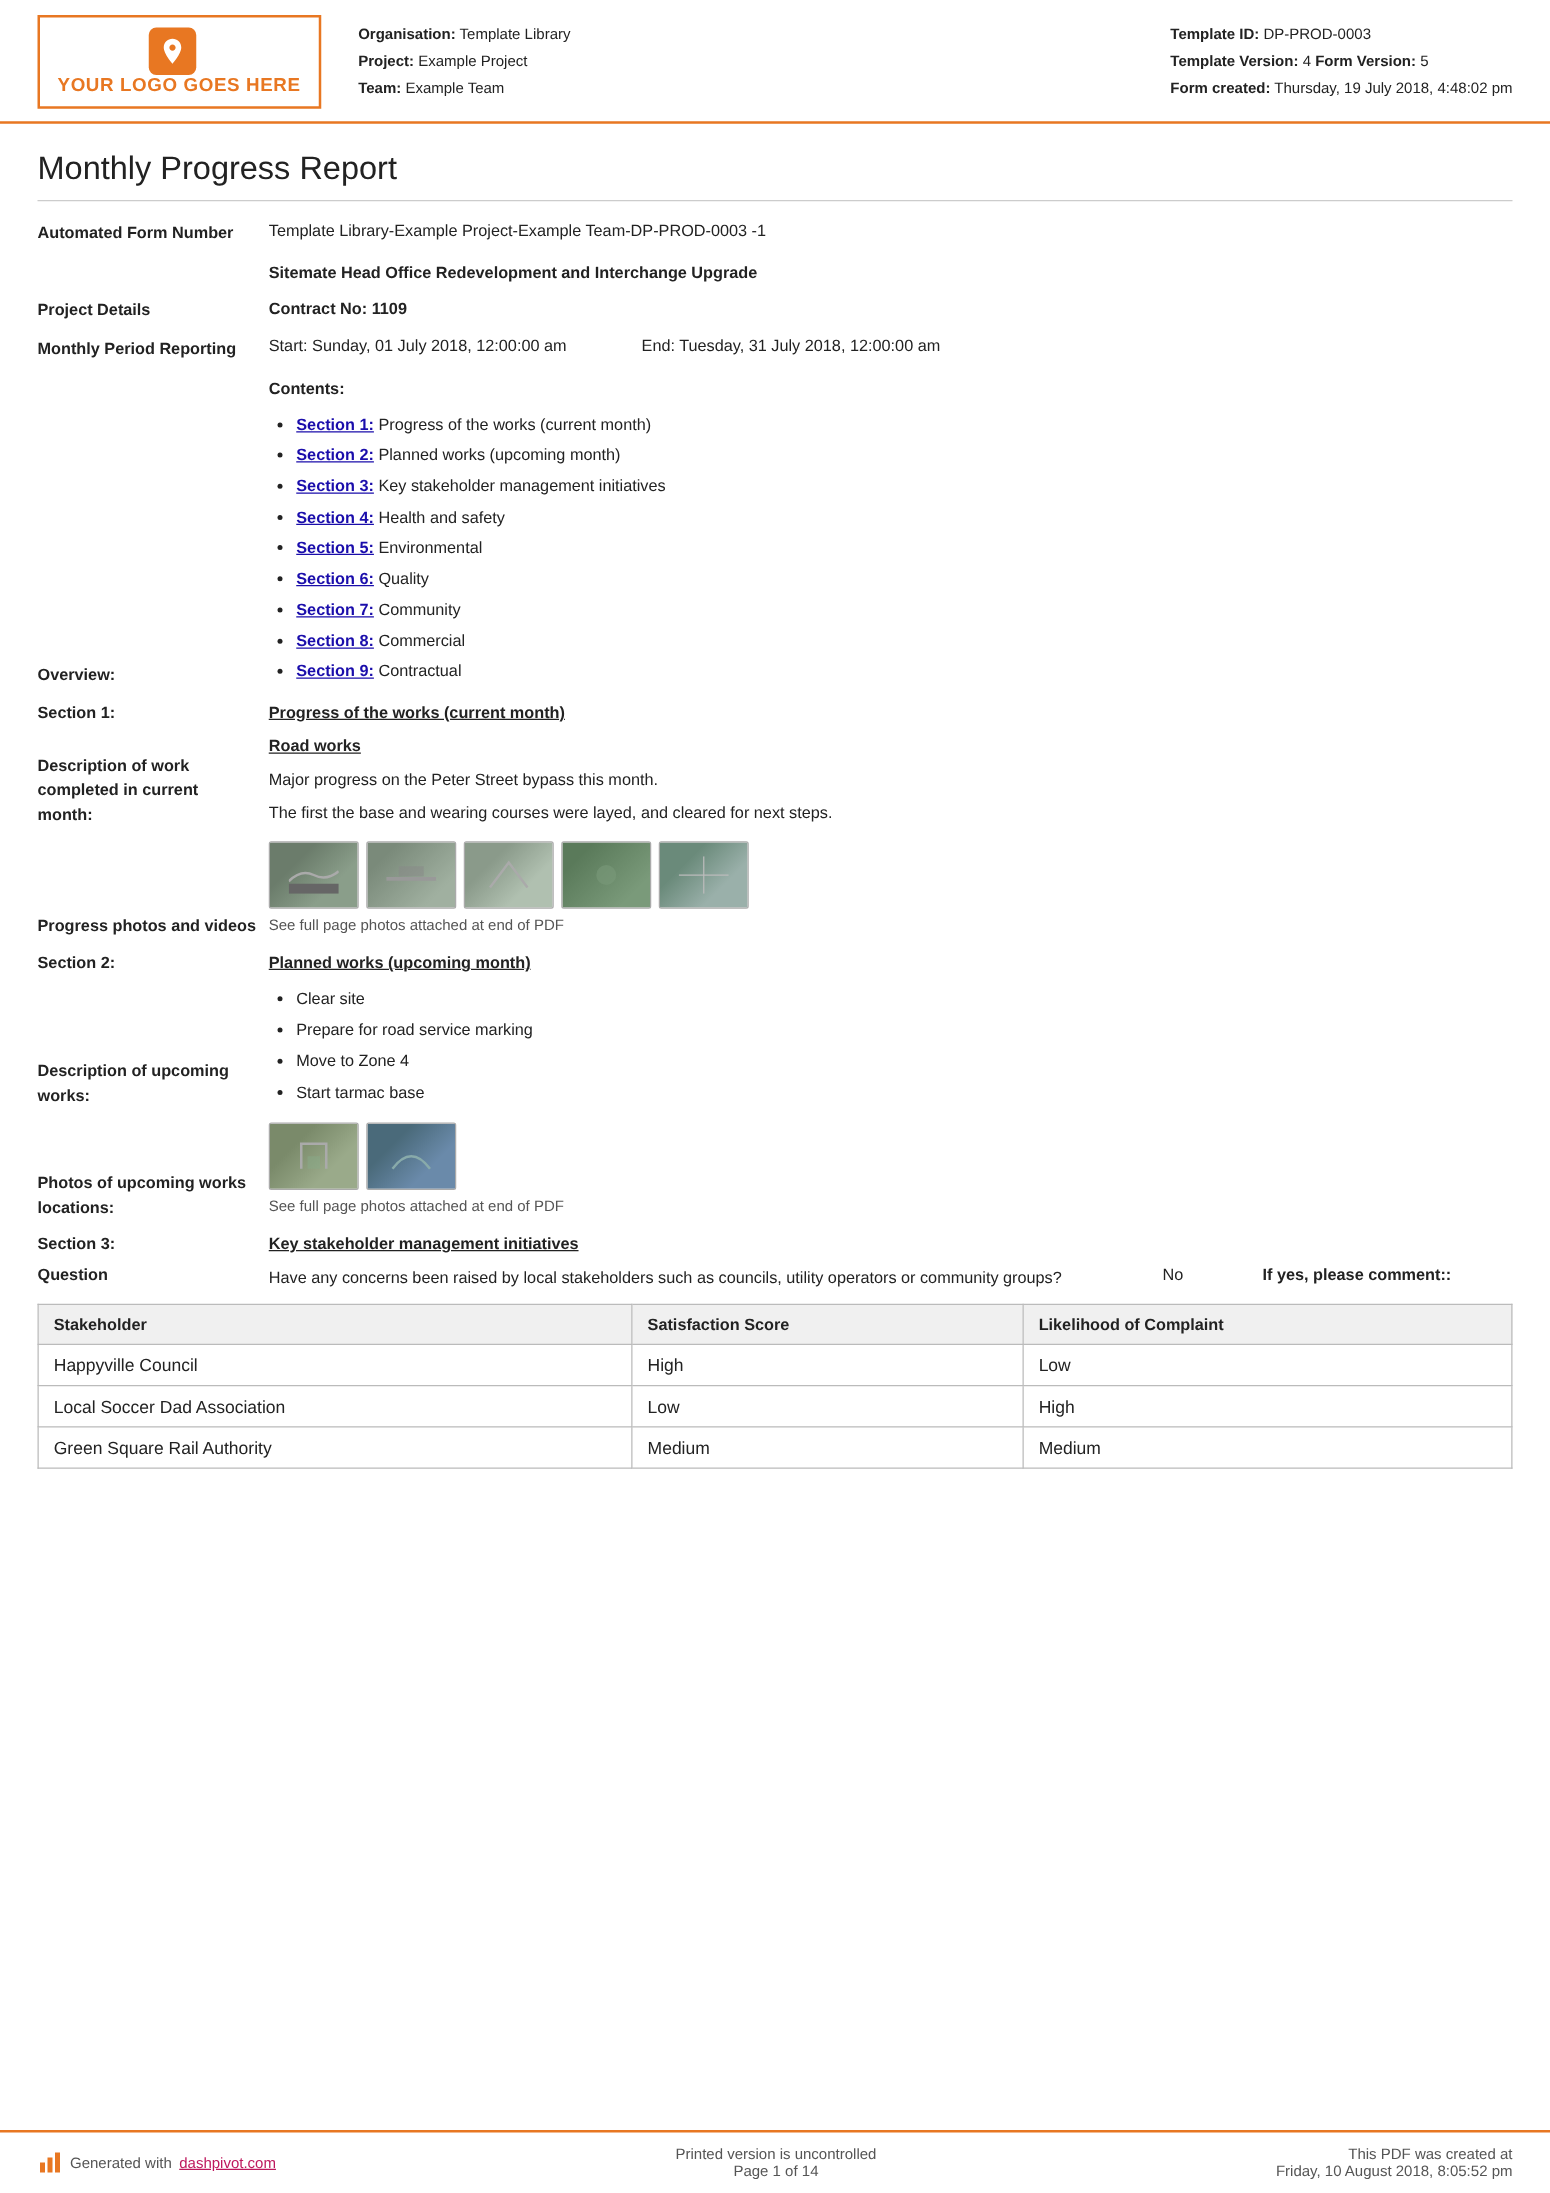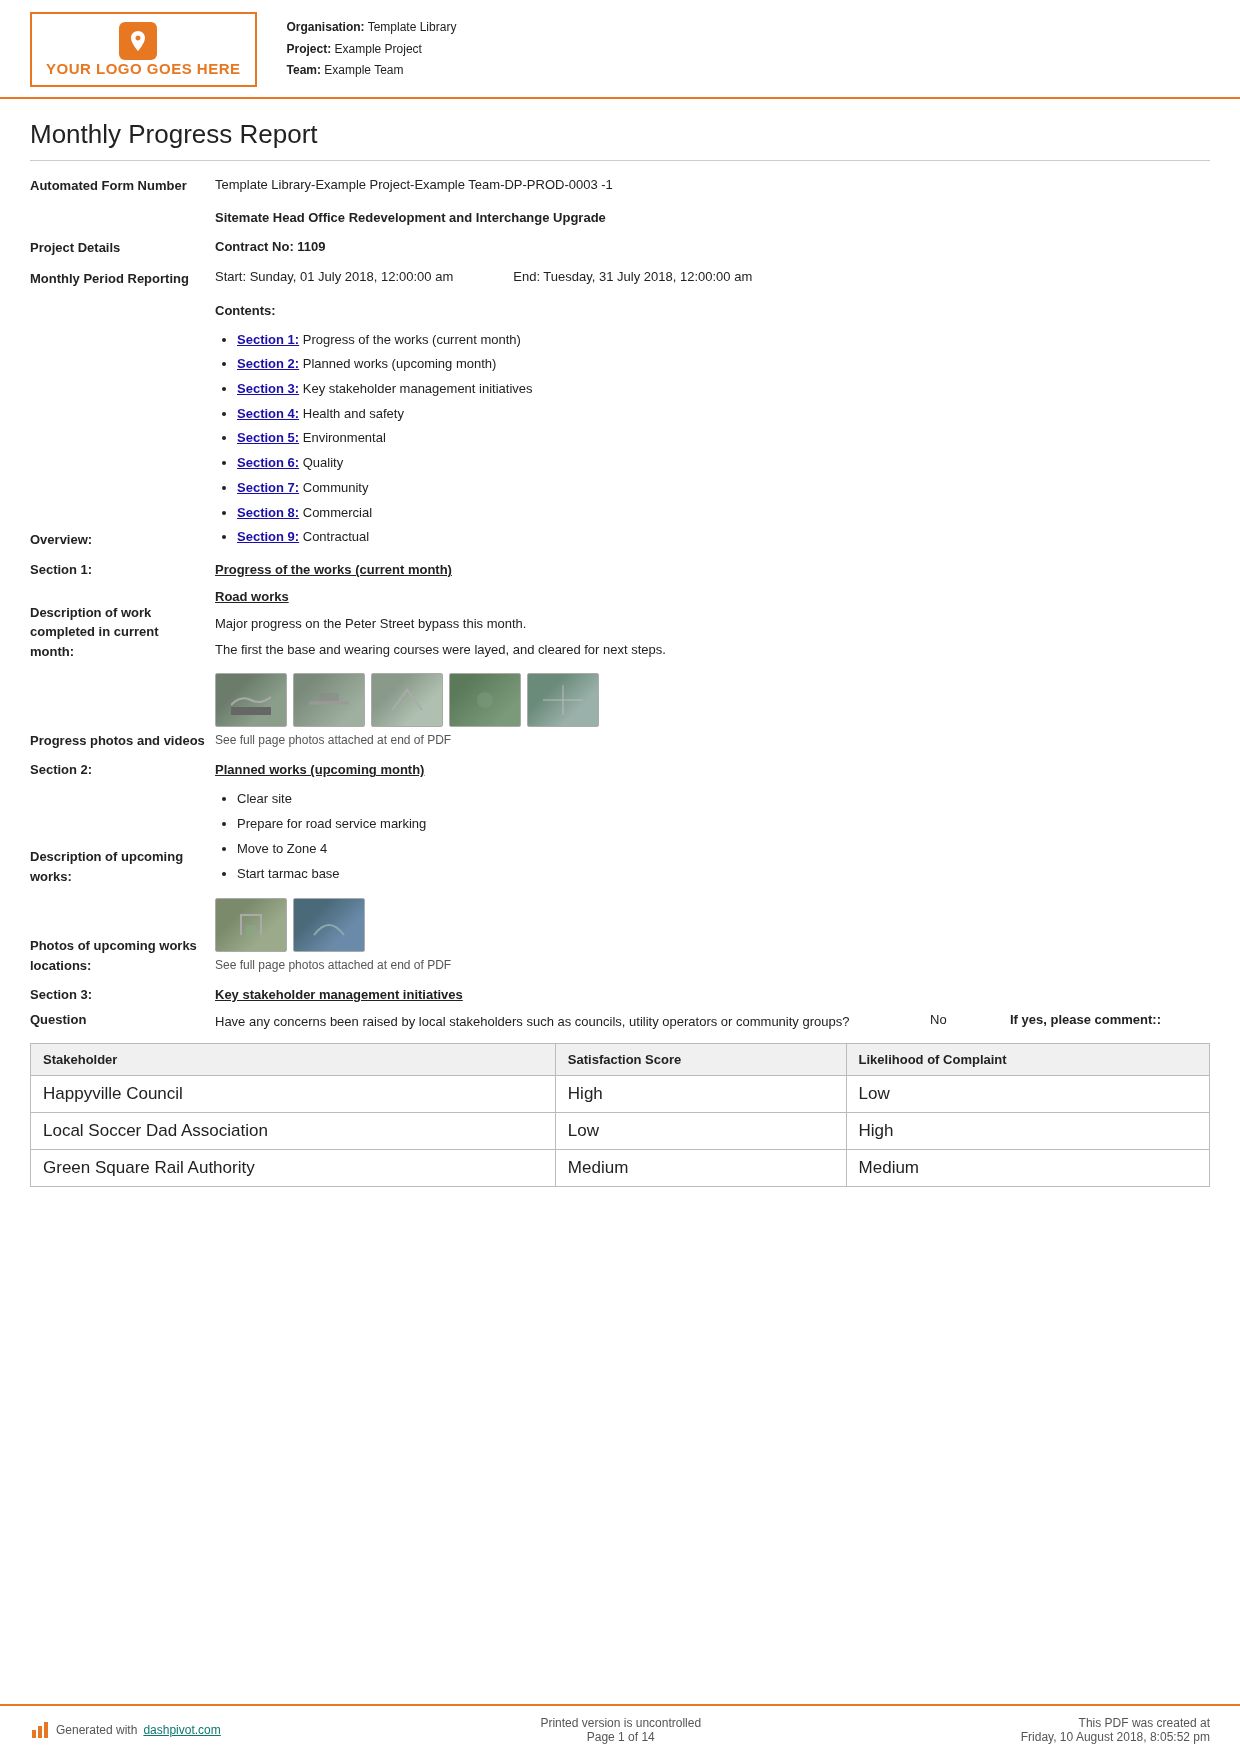--- a/index.html
+++ b/index.html
@@ -172,21 +172,21 @@
       background: #f0f0f0;
       border: 1px solid #bbb;
       padding: 8px 12px;
       font-weight: bold;
       font-size: 13px;
       text-align: left;
     }
     .stake-table td {
       border: 1px solid #bbb;
       padding: 8px 12px;
-      font-size: 17px;
+      font-size: 14px;
     }
     .stake-table-header {
       font-weight: bold;
       margin-top: 14px;
       margin-bottom: 6px;
     }
 
     
     .qa-row {
       display: flex;
@@ -223,21 +223,21 @@
     .footer-left {
       display: flex;
       align-items: center;
       gap: 6px;
     }
     .footer-icon {
       width: 20px;
       height: 20px;
     }
     .footer-left a {
-      color: #0f766e;
+      color: #be185d;
       text-decoration: underline;
     }
 
     .monthly-period-row {
       display: flex;
       align-items: flex-start;
       margin-bottom: 12px;
     }
     .monthly-label {
       font-weight: bold;
@@ -265,20 +265,25 @@
           <path d="M12 2C8 2 5 5 5 9c0 5 7 13 7 13s7-8 7-13c0-4-3-7-7-7zm0 9.5c-1.4 0-2.5-1.1-2.5-2.5S10.6 6.5 12 6.5s2.5 1.1 2.5 2.5S13.4 11.5 12 11.5z"></path>
         </svg>
       </div>
       <span class="logo-text">YOUR LOGO GOES HERE</span>
     </div>
     <div class="header-meta">
       <div class="header-meta-left">
         <div><span class="label">Organisation:</span> <span>Template Library</span></div>
         <div><span class="label">Project:</span> <span>Example Project</span></div>
         <div><span class="label">Team:</span> <span>Example Team</span></div>
+      </div>
+      <div class="header-meta-right">
+        <div><span class="label">Template ID:</span> <span>DP-PROD-0003</span></div>
+        <div><span class="label">Template Version:</span> <span>4</span> <span class="label">Form Version:</span> <span>5</span></div>
+        <div><span class="label">Form created:</span> <span>Thursday, 19 July 2018, 4:48:02 pm</span></div>
       </div>
     </div>
   </div>
 
   <div class="content">
 
     <h1 class="report-title">Monthly Progress Report</h1>
 
     <div class="form-row">
       <div class="form-label">Automated Form Number</div>

